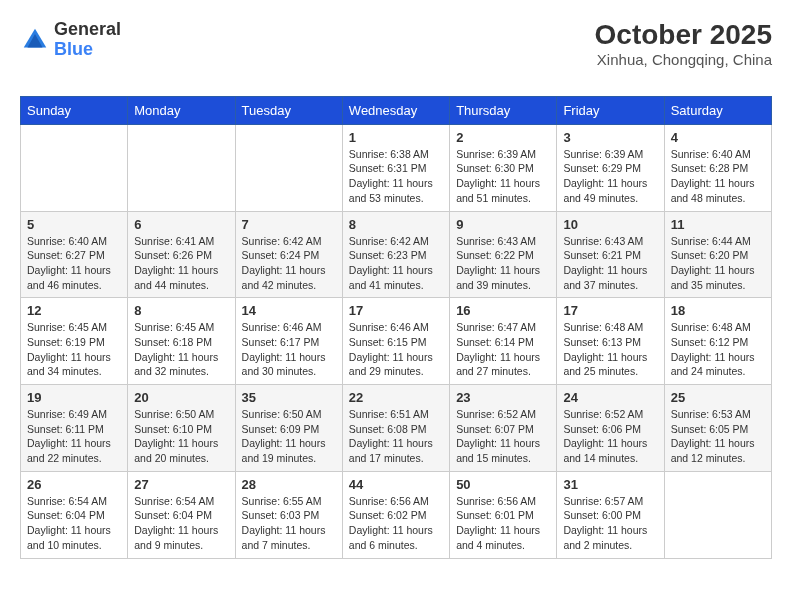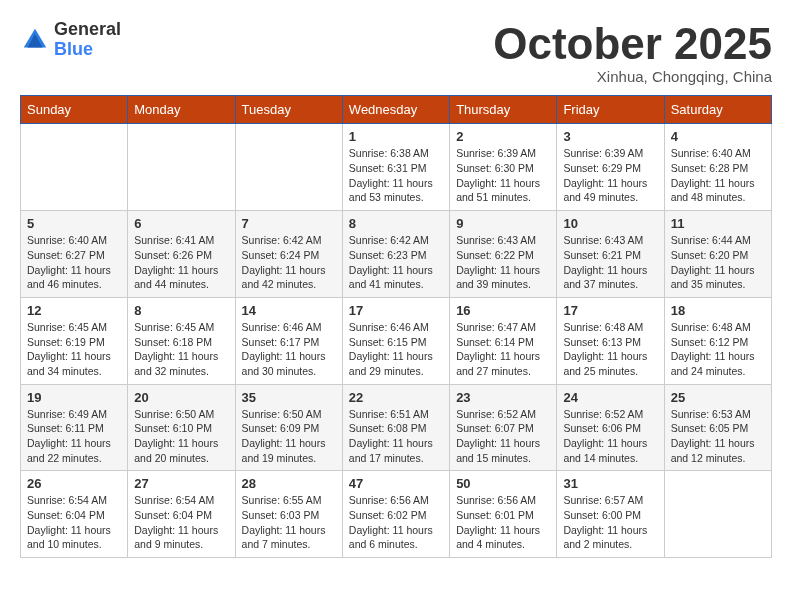--- a/index.html
+++ b/index.html
@@ -7,21 +7,21 @@
       font-family: Arial, sans-serif;
       background: #fff;
       width: 792px;
       min-height: 612px;
       padding: 20px;
     }
     .header {
       display: flex;
       align-items: flex-start;
       justify-content: space-between;
-      margin-bottom: 10px;
+      margin-bottom: 28px;
     }
     .logo {
       display: flex;
       align-items: center;
       gap: 4px;
     }
     .logo-text {
       display: flex;
       flex-direction: column;
       line-height: 1.1;
@@ -37,36 +37,36 @@
       color: #3b82f6;
     }
     .logo-icon {
       width: 30px;
       height: 30px;
     }
     .title-block {
       text-align: right;
     }
     .month-title {
-      font-size: 44px;
+      font-size: 28px;
       font-weight: bold;
       color: #333;
       line-height: 1.1;
     }
     .subtitle {
       font-size: 15px;
       color: #555;
     }
     .calendar {
       width: 100%;
       border-collapse: collapse;
       font-size: 11px;
     }
     .calendar th {
-      background-color: #c2410c;
+      background-color: #1d4ed8;
       color: #fff;
       text-align: left;
       padding: 6px 6px;
       font-size: 13px;
       font-weight: normal;
       border: 1px solid #2a5ca8;
     }
     .calendar td {
       vertical-align: top;
       padding: 5px 6px;
@@ -248,21 +248,21 @@
         </td>
         <td>
           <span class="day-number">27</span>
           <div class="day-info">Sunrise: 6:54 AM<br>Sunset: 6:04 PM<br>Daylight: 11 hours and 9 minutes.</div>
         </td>
         <td>
           <span class="day-number">28</span>
           <div class="day-info">Sunrise: 6:55 AM<br>Sunset: 6:03 PM<br>Daylight: 11 hours and 7 minutes.</div>
         </td>
         <td>
-          <span class="day-number">47</span>
+          <span class="day-number">44</span>
           <div class="day-info">Sunrise: 6:56 AM<br>Sunset: 6:02 PM<br>Daylight: 11 hours and 6 minutes.</div>
         </td>
         <td>
           <span class="day-number">50</span>
           <div class="day-info">Sunrise: 6:56 AM<br>Sunset: 6:01 PM<br>Daylight: 11 hours and 4 minutes.</div>
         </td>
         <td>
           <span class="day-number">31</span>
           <div class="day-info">Sunrise: 6:57 AM<br>Sunset: 6:00 PM<br>Daylight: 11 hours and 2 minutes.</div>
         </td>

